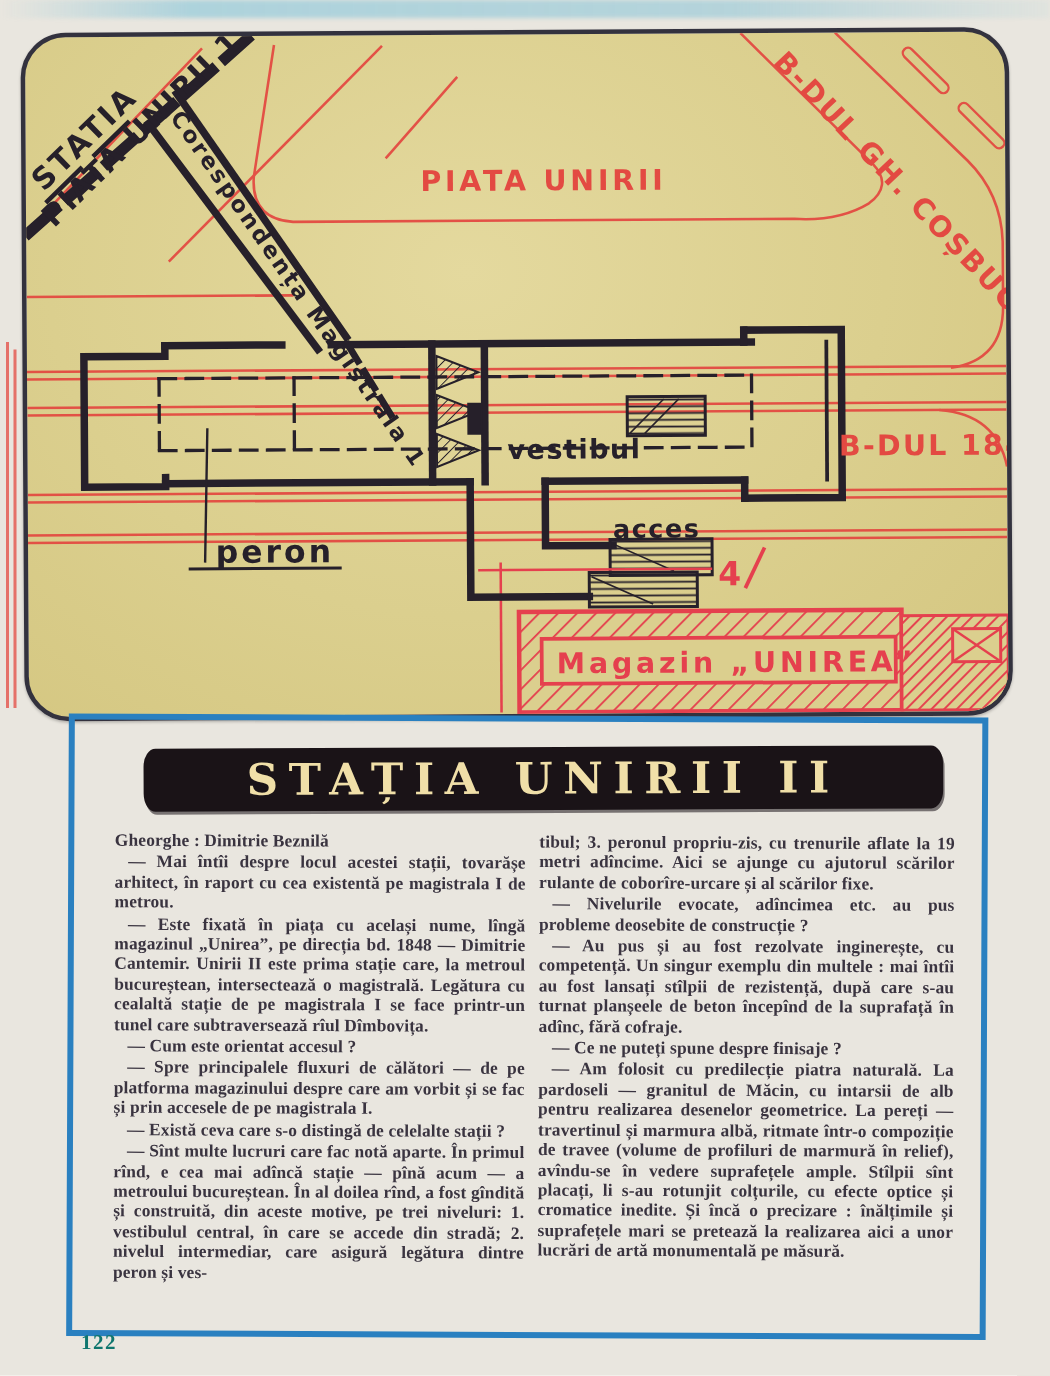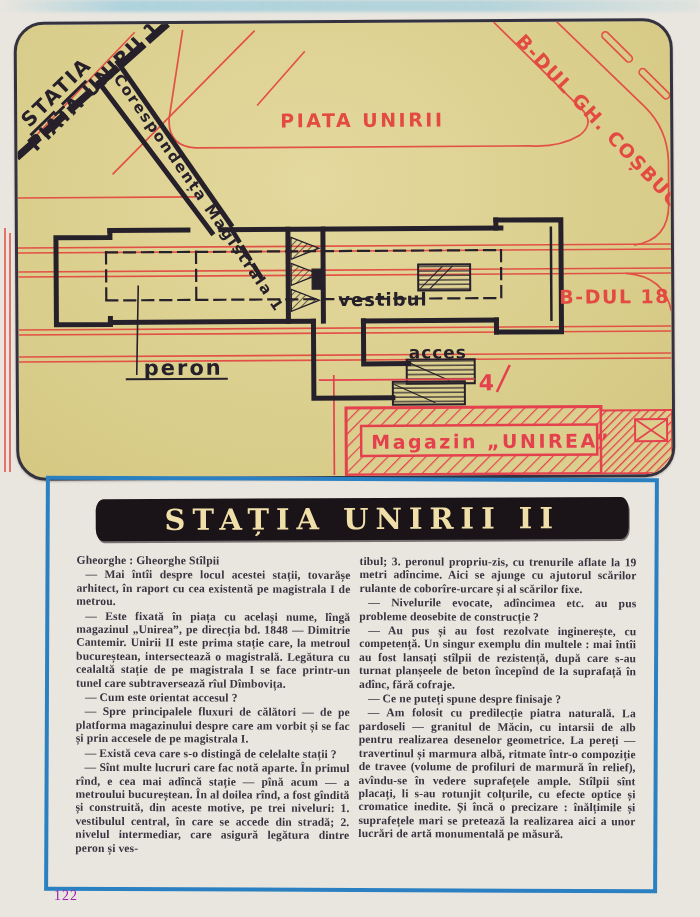--- a/index.html
+++ b/index.html
@@ -29,22 +29,22 @@
 
   .columns{position:absolute;left:27px;top:74px;width:560px;bottom:4px;display:flex;gap:9px;overflow:hidden;}
   .col{width:274px;font-size:11.6px;line-height:13.4px;font-weight:bold;color:#3a3440;
        text-align:justify;letter-spacing:.1px;}
   .col.rightc{width:277px;}
   .col p{margin:1px 0 0 0;text-indent:9px;}
   .col p:first-child{margin-top:0;}
   .col p.cont{text-indent:0;}
   .architect{text-indent:0 !important;}
 
-  .page-number{position:absolute;left:54px;top:888px;font-size:14px;font-weight:normal;
-       color:#a21caf;letter-spacing:1px;}
+  .page-number{position:absolute;left:54px;top:888px;font-size:14px;font-weight:bold;
+       color:#0f766e;letter-spacing:1px;}
 </style>
 </head>
 <body>
 
 <div class="page">
 
   <div class="top-smear"></div>
   <div class="red-edge" id="redge1"></div>
   <div class="red-edge" id="redge2"></div>
 
@@ -175,21 +175,21 @@
       </g>
     </svg>
   </div>
 
   <div class="article-frame">
     <div class="title-band">
       <h1>STAȚIA UNIRII II</h1>
     </div>
     <div class="columns">
       <div class="col leftc">
-        <p class="architect"><span>Gheorghe :</span> <span>Gheorghe Stîlpii</span></p>
+        <p class="architect"><span>Gheorghe :</span> <span>Dimitrie Beznilă</span></p>
         <p>— Mai întîi despre locul acestei stații, tovarășe arhitect, în raport cu cea existentă pe magistrala I de metrou.</p>
         <p>— Este fixată în piața cu același nume, lîngă magazinul „Unirea”, pe direcția bd. 1848 — Dimitrie Cantemir. Unirii II este prima stație care, la metroul bucureștean, intersectează o magistrală. Legătura cu cealaltă stație de pe magistrala I se face printr-un tunel care subtraversează rîul Dîmbovița.</p>
         <p>— Cum este orientat accesul ?</p>
         <p>— Spre principalele fluxuri de călători — de pe platforma magazinului despre care am vorbit și se fac și prin accesele de pe magistrala I.</p>
         <p>— Există ceva care s-o distingă de celelalte stații ?</p>
         <p>— Sînt multe lucruri care fac notă aparte. În primul rînd, e cea mai adîncă stație — pînă acum — a metroului bucureștean. În al doilea rînd, a fost gîndită și construită, din aceste motive, pe trei niveluri: 1. vestibulul central, în care se accede din stradă; 2. nivelul intermediar, care asigură legătura dintre peron și ves-</p>
       </div>
       <div class="col rightc">
         <p class="cont">tibul; 3. peronul propriu-zis, cu trenurile aflate la 19 metri adîncime. Aici se ajunge cu ajutorul scărilor rulante de coborîre-urcare și al scărilor fixe.</p>
         <p>— Nivelurile evocate, adîncimea etc. au pus probleme deosebite de construcție ?</p>

